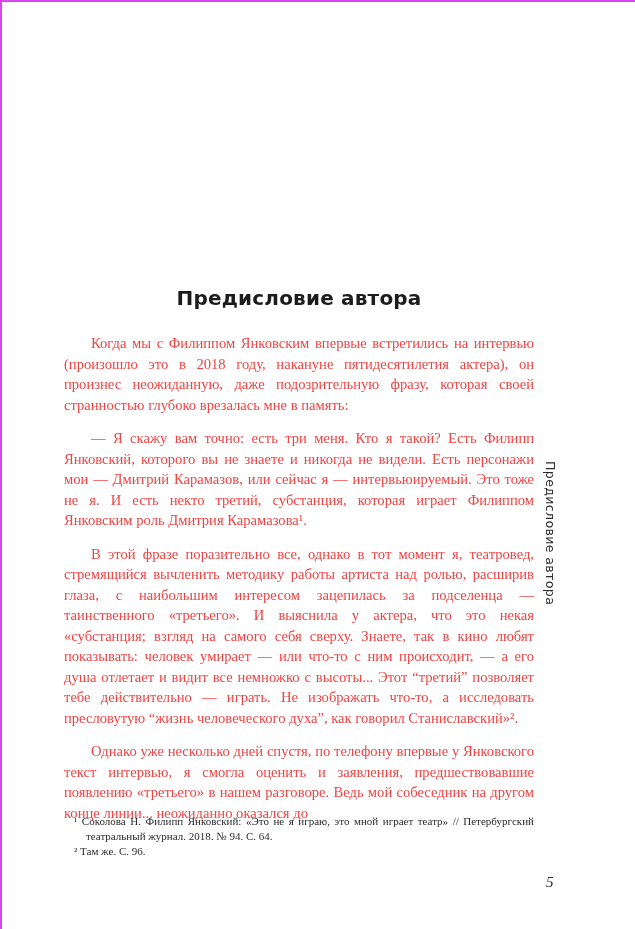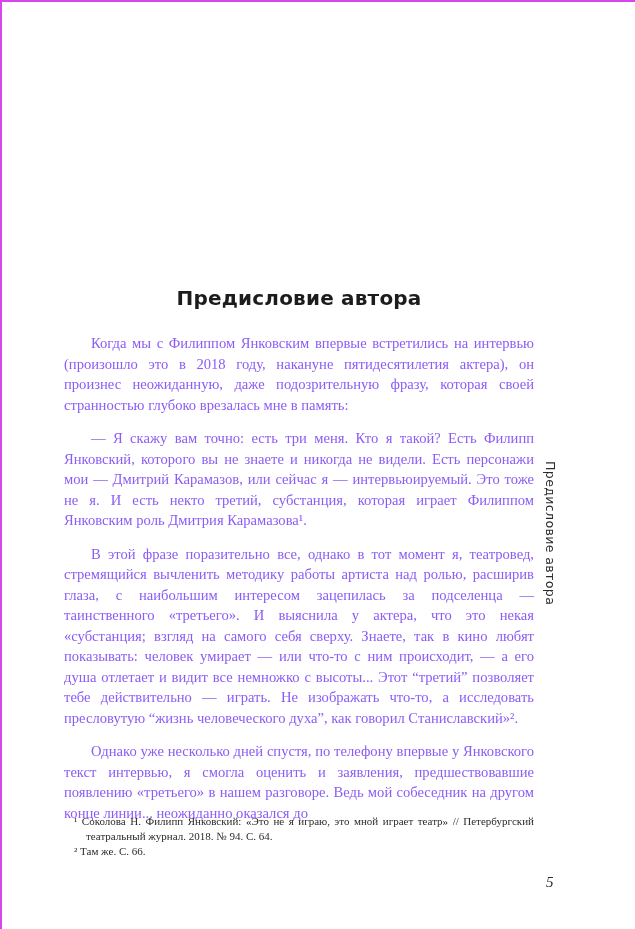--- a/index.html
+++ b/index.html
@@ -35,21 +35,21 @@
     top: 331px;
     left: 62px;
     width: 470px;
   }
   .para {
     margin: 0 0 13px 0;
     font-size: 14.6px;
     line-height: 20.5px;
     text-align: justify;
     text-indent: 27px;
-    color: #8b5cf6;
+    color: #ef4444;
   }
   .footnotes {
     position: absolute;
     top: 812px;
     left: 62px;
     width: 470px;
   }
   .footnote {
     font-size: 11px;
     line-height: 14.5px;
@@ -90,20 +90,20 @@
 
   <div class="text-block">
     <p class="para">Когда мы с Филиппом Янковским впервые встретились на интервью (произошло это в 2018 году, накануне пятидесятилетия актера), он произнес неожиданную, даже подозрительную фразу, которая своей странностью глубоко врезалась мне в память:</p>
     <p class="para">— Я скажу вам точно: есть три меня. Кто я такой? Есть Филипп Янковский, которого вы не знаете и никогда не видели. Есть персонажи мои — Дмитрий Карамазов, или сейчас я — интервьюируемый. Это тоже не я. И есть некто третий, субстанция, которая играет Филиппом Янковским роль Дмитрия Карамазова¹.</p>
     <p class="para">В этой фразе поразительно все, однако в тот момент я, театровед, стремящийся вычленить методику работы артиста над ролью, расширив глаза, с наибольшим интересом зацепилась за подселенца — таинственного «третьего». И выяснила у актера, что это некая «субстанция; взгляд на самого себя сверху. Знаете, так в кино любят показывать: человек умирает — или что-то с ним происходит, — а его душа отлетает и видит все немножко с высоты... Этот “третий” позволяет тебе действительно — играть. Не изображать что-то, а исследовать пресловутую “жизнь человеческого духа”, как говорил Станиславский»².</p>
     <p class="para">Однако уже несколько дней спустя, по телефону впервые у Янковского текст интервью, я смогла оценить и заявления, предшествовавшие появлению «третьего» в нашем разговоре. Ведь мой собеседник на другом конце линии... неожиданно оказался до</p>
   </div>
 
   <div class="footnotes">
     <p class="footnote">¹ Соколова Н. Филипп Янковский: «Это не я играю, это мной играет театр» // Петербургский театральный журнал. 2018. № 94. С. 64.</p>
-    <p class="footnote">² Там же. С. 66.</p>
+    <p class="footnote">² Там же. С. 96.</p>
   </div>
 
   <div class="running-head-vertical">Предисловие автора</div>
 
   <div class="page-number">5</div>
 
 </div>
 
 </body></html>

